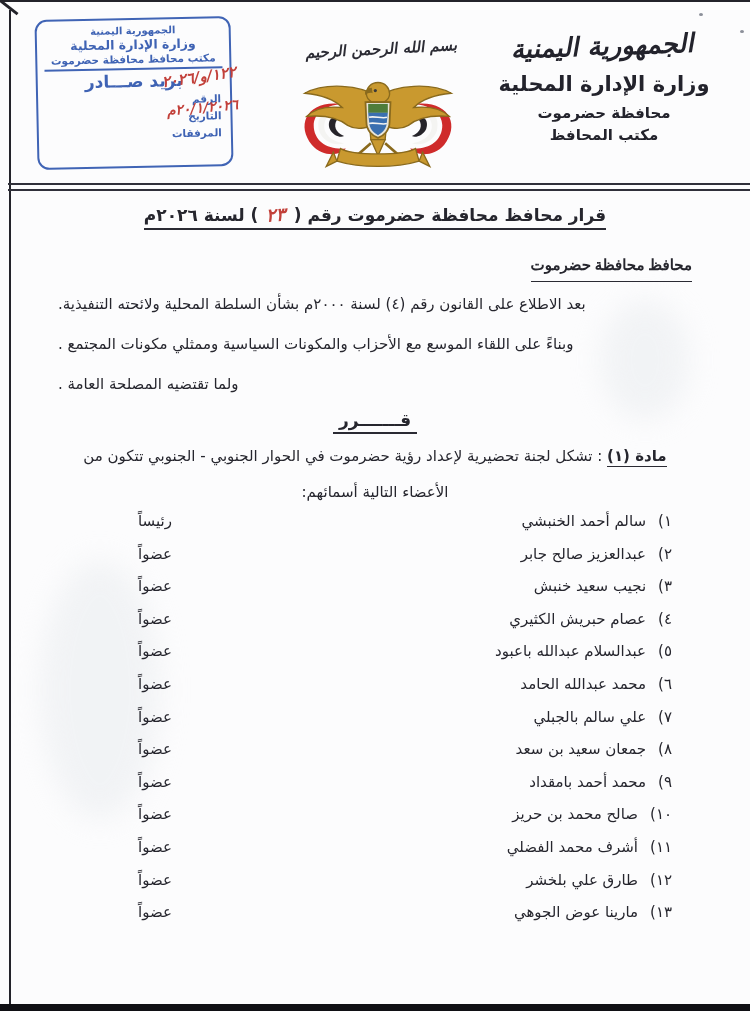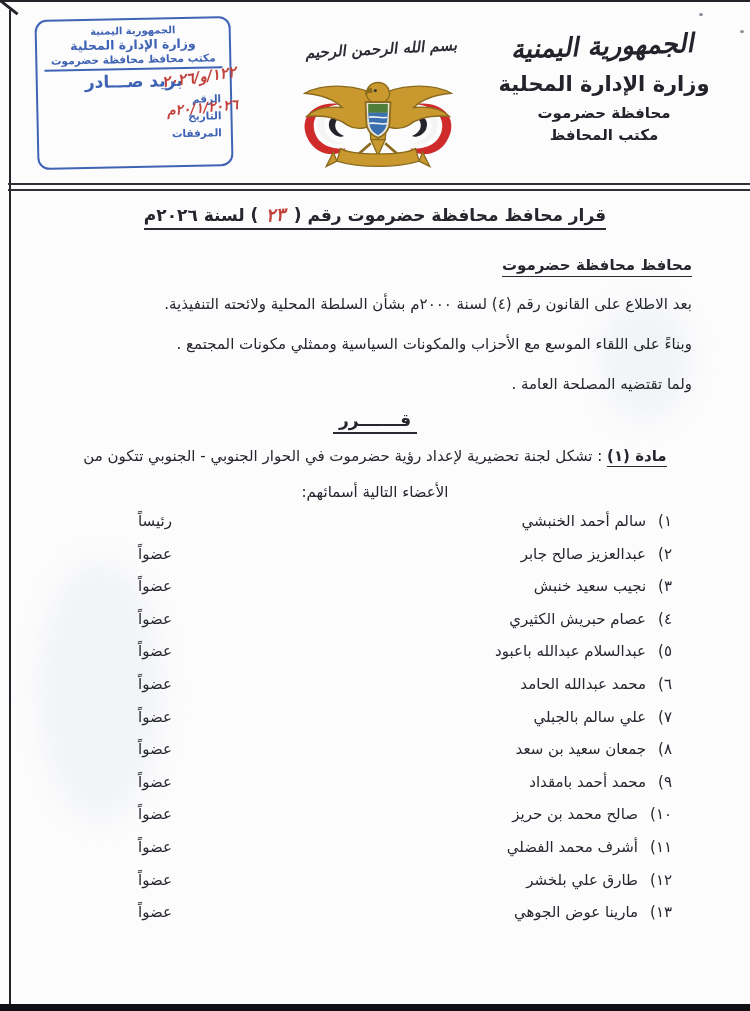--- a/index.html
+++ b/index.html
@@ -50,23 +50,23 @@
   
   .divider { position:absolute; top:183px; left:8px; width:742px; height:8px;
              border-top:2.5px solid #30303a; border-bottom:2px solid #30303a; }
   
   .content { position:absolute; top:196px; right:58px; left:58px; direction:rtl; }
   .title1 { text-align:center; margin-top:8px; font-size:17px; font-weight:bold; }
   .title1 .u, .title2 .u { border-bottom:2px solid #2a2a33; padding-bottom:3px; }
   .dec-num { color:#c2403a; font-family:"DejaVu Serif","Liberation Serif",serif; font-style:italic; font-size:18px; padding:0 8px; display:inline-block; transform:rotate(-5deg); }
   .title2 { text-align:center; margin-top:13px; font-size:17px; font-weight:bold; }
   .authority { margin-top:31px; font-size:15px; font-weight:bold; text-align:right; }
-  .authority .u { border-bottom:1.5px solid #2a2a33; padding-bottom:2px; }
+  .authority .u { border-bottom:1.5px solid #2a2a33; padding-bottom:8px;font-family:Liberation Serif, serif; }
   .preamble { margin-top:10px; }
-  .preamble p { font-size:15px; line-height:40px; text-align:right; }
+  .preamble p { font-size:15px; line-height:40px; text-align:left; }
   .decree { text-align:center; margin-top:6px; }
   .decree .u { font-size:17px; font-weight:bold; border-bottom:2px solid #2a2a33; padding:0 6px 2px 6px; }
   .article { margin-top:8px; font-size:15px; line-height:36px; text-align:center; }
   .article .lbl { font-weight:bold; border-bottom:1.5px solid #2a2a33; padding-bottom:1px; }
   .members { margin-top:2px; }
   .m-row { display:flex; justify-content:space-between; align-items:baseline;
            height:32.6px; padding-right:20px; padding-left:80px; font-size:15px; }
   .m-main { white-space:nowrap; }
   .m-num { display:inline-block; margin-left:12px; }
   .m-role { white-space:nowrap;text-align:right; }

